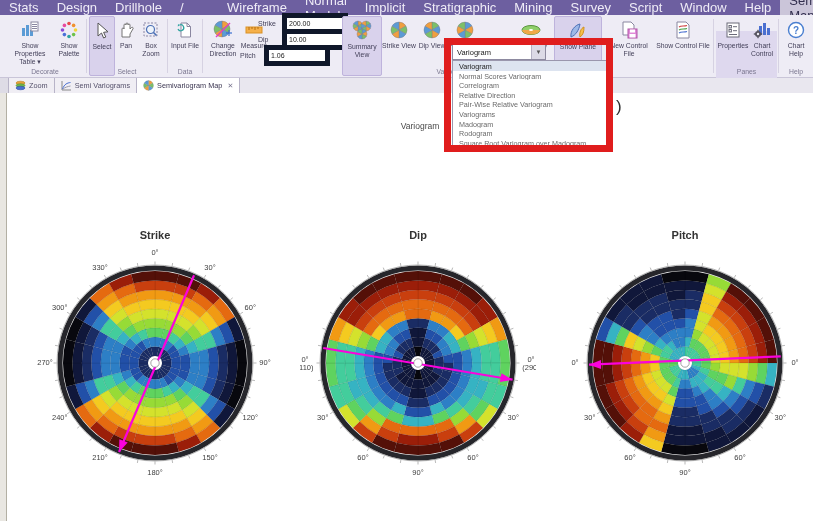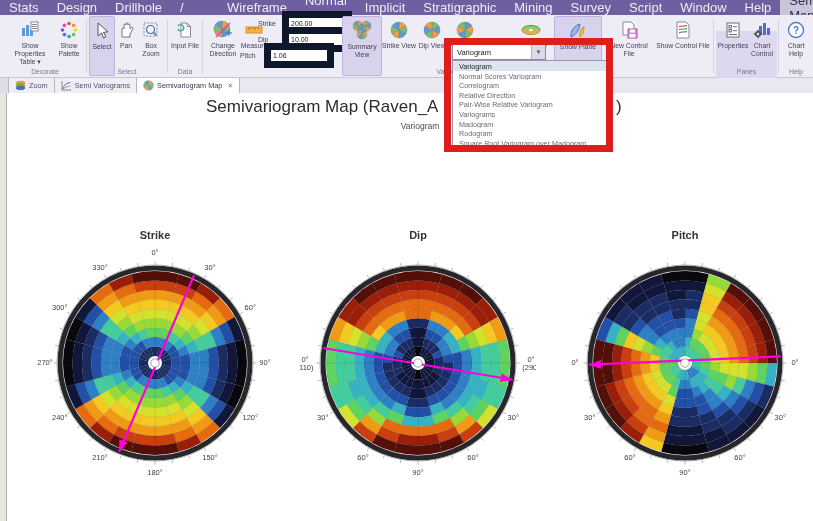--- a/index.html
+++ b/index.html
@@ -15,21 +15,21 @@
           border-bottom:1px solid #c9c5d8;}
   .rsep{position:absolute;top:4px;height:54px;width:1px;background:#d6d2e2;}
   .rbtn{position:absolute;top:1px;height:60px;display:flex;flex-direction:column;align-items:center;
         justify-content:flex-start;font-size:6.8px;color:#44415a;text-align:center;line-height:1.15;
         border-radius:2px;padding-top:2px;box-sizing:border-box;}
   .rbtn .ic{height:24px;display:flex;align-items:center;justify-content:center;}
   .rbtn.active{background:#d9d2ec;border:1px solid #beb3dc;}
   .glabel{position:absolute;top:53px;font-size:6.8px;color:#7b7790;text-align:center;}
   .frow{position:absolute;height:13px;display:flex;align-items:center;}
   .frow label{font-size:7px;color:#44415a;width:24px;text-align:left;}
-  .frow input{width:52px;height:11px;font-size:7px;border:7px solid #0f172a;background:#fff;
+  .frow input{width:52px;height:11px;font-size:7px;border:5px solid #0f172a;background:#fff;
               padding:0 2px;font-family:"Liberation Sans",sans-serif;color:#222;}
   #panesbg{position:absolute;left:716px;top:16px;width:61px;height:59px;background:#ded8ee;}
   
   #combo{position:absolute;left:452px;top:44px;width:94px;height:16px;background:#fff;
          border:1px solid #8d8aa0;box-sizing:border-box;display:flex;z-index:6;}
   #combo .cval{flex:1;font-size:7.5px;color:#222;padding:3px 0 0 4px;}
   #combo .cbtn{width:13px;background:#dcdae6;border-left:1px solid #b5b2c4;display:flex;
                align-items:center;justify-content:center;font-size:6px;color:#555;}
   #ddlist{position:absolute;left:452px;top:60px;width:155px;height:89px;background:#fff;
           border:1px solid #9a97ad;box-sizing:border-box;z-index:7;}
@@ -410,21 +410,20 @@
           <path d="M10 10 L2.2057713659400546 14.500000000000004 A9 9 0 0 1 2.205771365940053 5.499999999999999 Z" fill="#7cc069" stroke="#7a7a88" stroke-width="0.4"></path>
           <path d="M10 10 L2.205771365940053 5.499999999999999 A9 9 0 0 1 9.999999999999998 1 Z" fill="#5b9bd5" stroke="#7a7a88" stroke-width="0.4"></path>
         </svg>
       <span>Semivariogram Map</span>
       <span class="x">✕</span>
     </div>
   </div>
 
   <div id="canvas">
     <div id="leftrail"></div>
-    <div id="title-prefix">Semivariogram Map (Raven_A</div>
     <div id="title-suffix">)</div>
     <div id="subtitle">Variogram</div>
 
     <div class="ptitle" style="left:95px;">Strike</div>
     <div class="ptitle" style="left:358px;">Dip</div>
     <div class="ptitle" style="left:625px;">Pitch</div>
 
     <div class="plot" style="left:37px;" id="plot0"><svg viewBox="0 0 236 236" width="236" height="236">
           <path d="M118 101.55555555555556 A16.444444444444443 16.444444444444443 0 0 1 122.25613540835256 102.11588641213532 L119.81173331571765 111.23851921597652 A7 7 0 0 0 118 111 Z" fill="#1a2c64" stroke="rgba(0,0,0,0.18)" stroke-width="0.4"></path>
           <path d="M118 92.11111111111111 A25.88888888888889 25.88888888888889 0 0 1 124.70053750098748 92.99325360829411 L122.25613540835256 102.11588641213532 A16.444444444444443 16.444444444444443 0 0 0 118 101.55555555555556 Z" fill="#2d7fc6" stroke="rgba(0,0,0,0.18)" stroke-width="0.4"></path>

